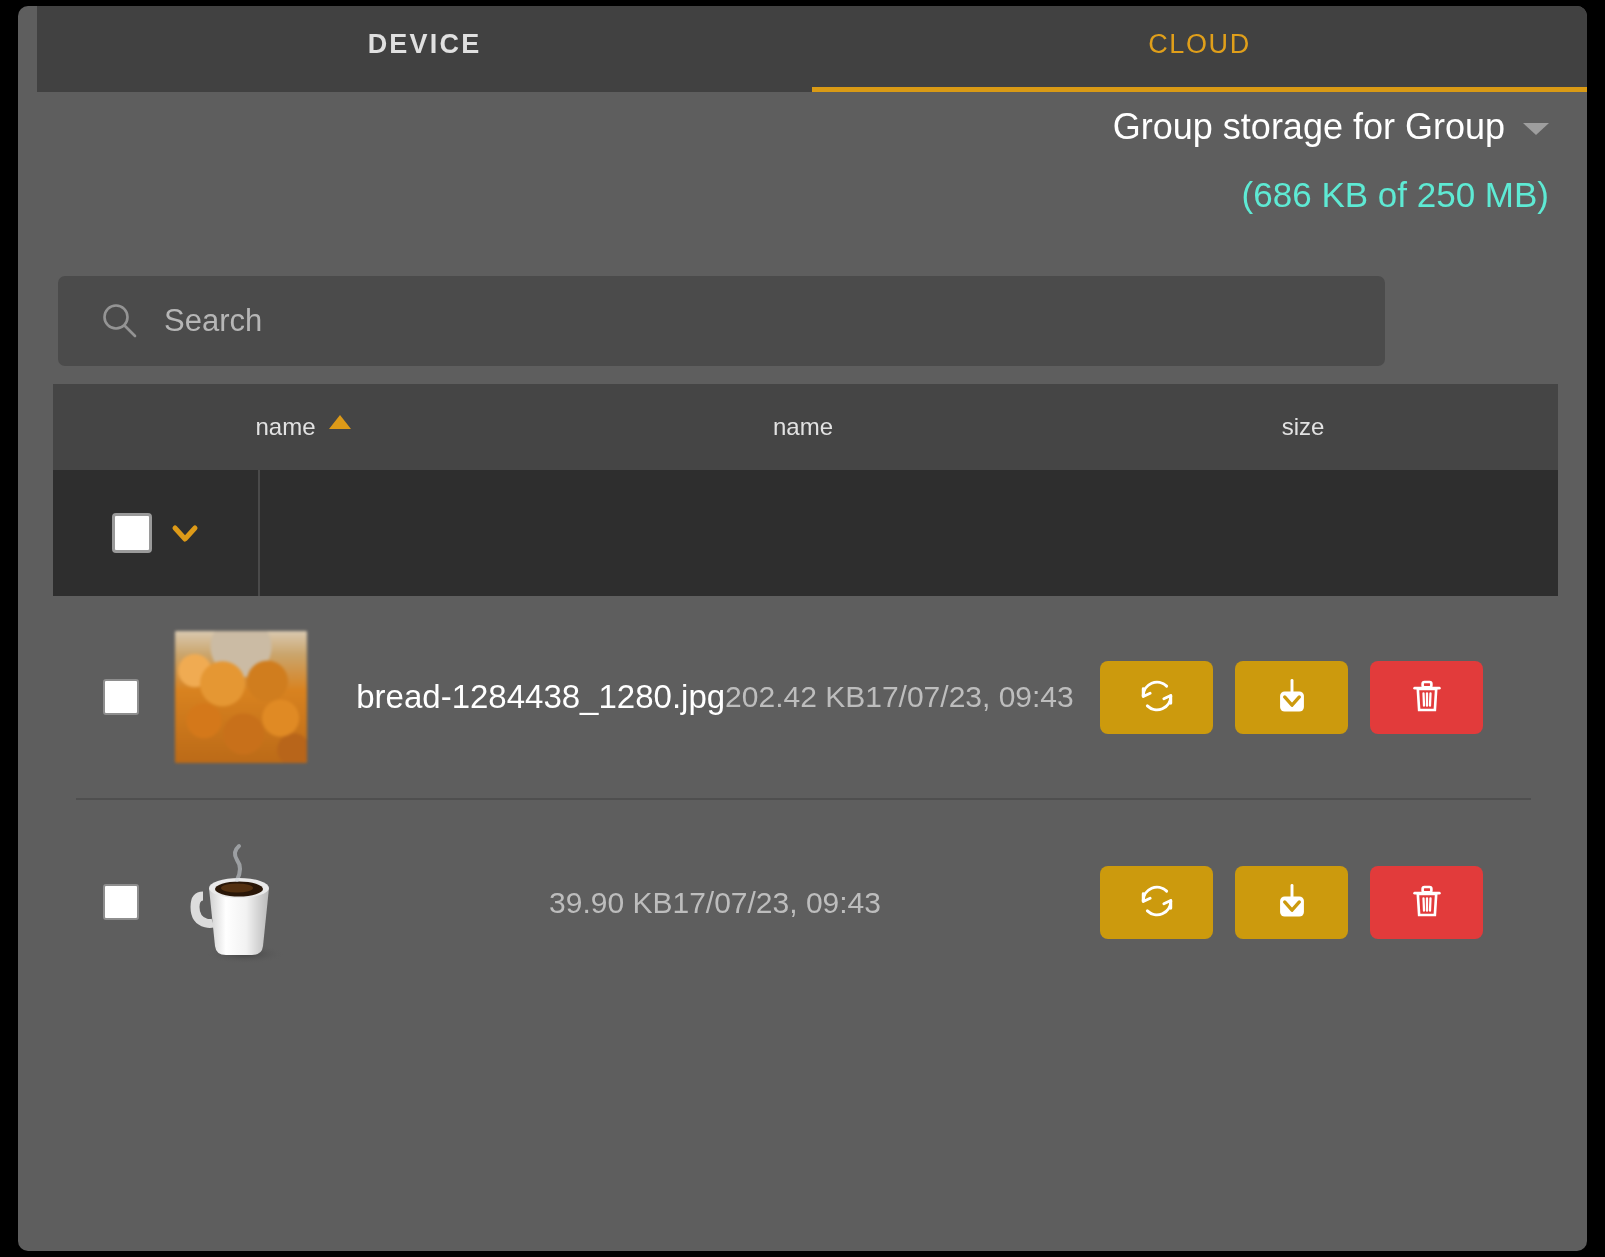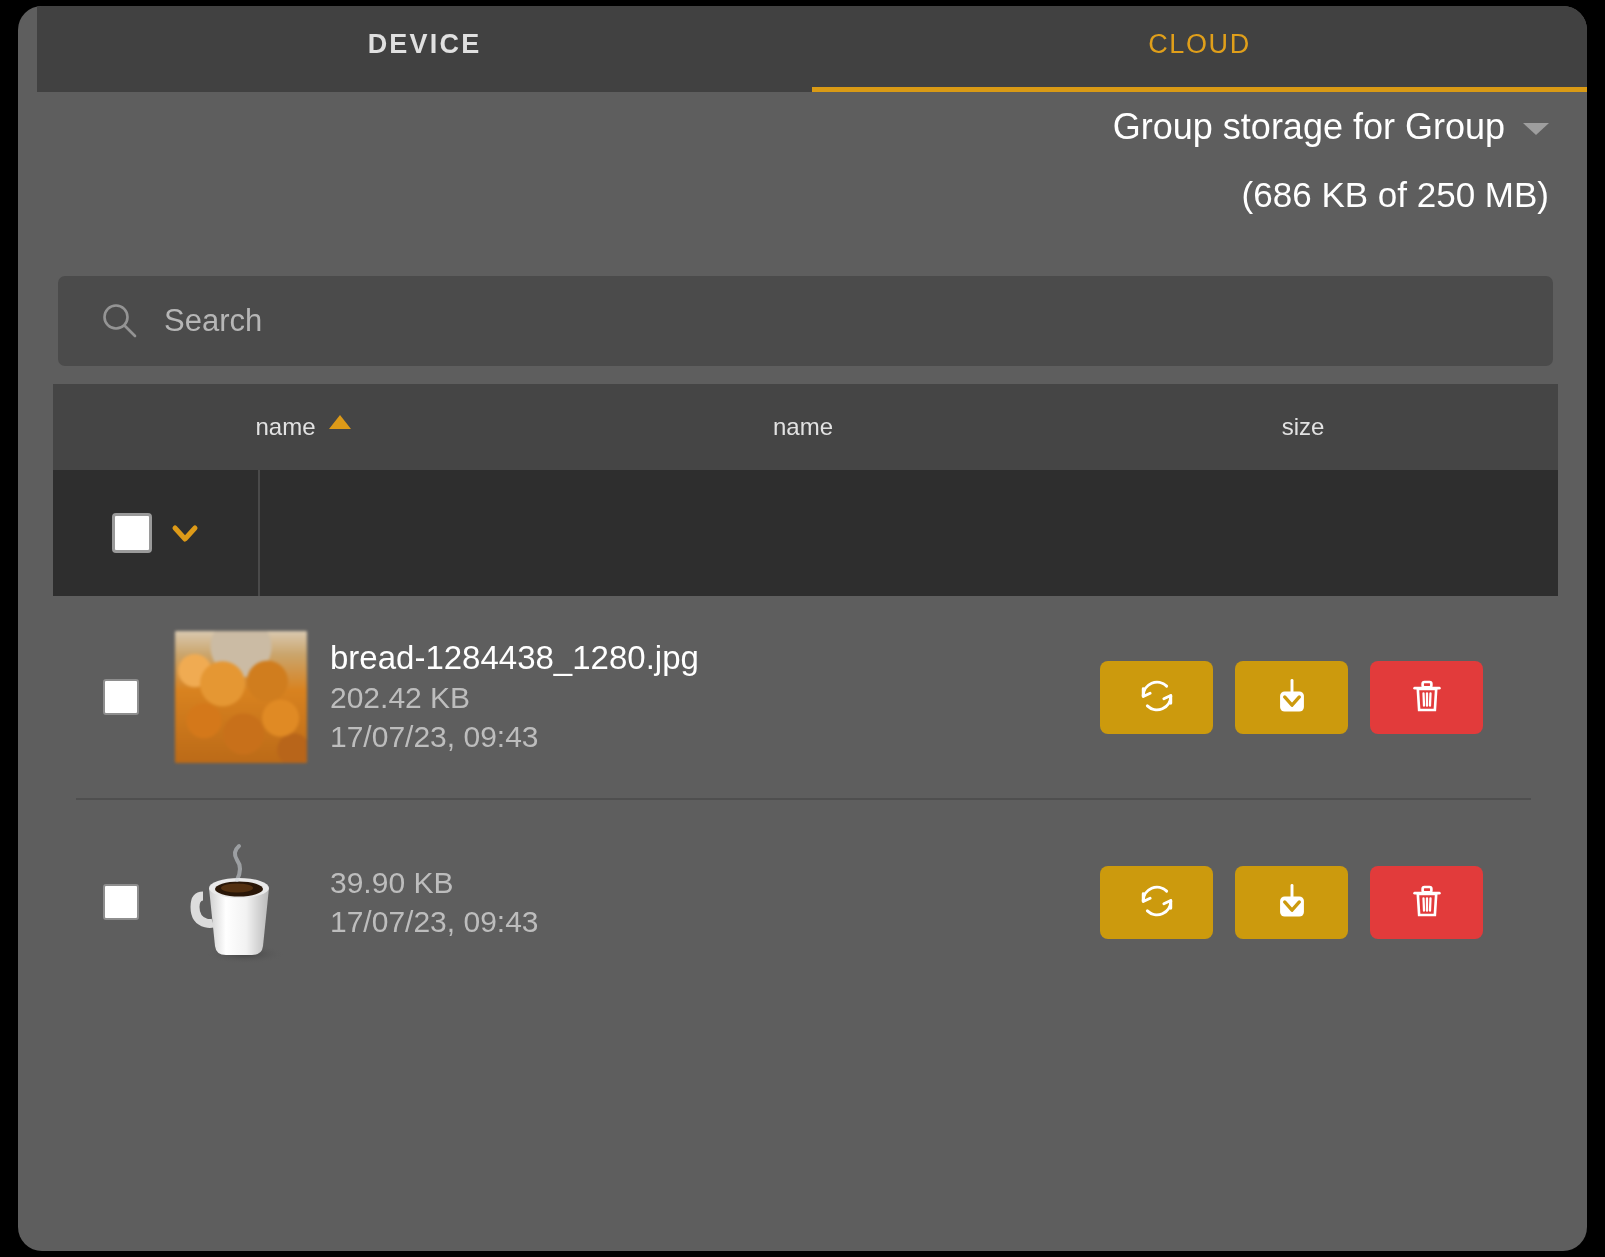--- a/index.html
+++ b/index.html
@@ -16,21 +16,21 @@
   }
 
   
   .window {
     position: absolute;
     left: 18px;
     top: 6px;
     width: 1569px;
     height: 1245px;
     background: #5e5e5e;
-    border-radius: 24px;
+    border-radius: 10px;
     overflow: hidden;
   }
 
   
   .tabbar {
     position: absolute;
     left: 19px;
     top: 0px;
     width: 1550px;
     height: 86px;
@@ -91,30 +91,30 @@
     width: 0;
     height: 0;
     border-left: 13px solid transparent;
     border-right: 13px solid transparent;
     border-top: 12px solid #9e9e9e;
     margin-top: 4px;
   }
   .storage-quota {
     margin-top: 27px;
     font-size: 35px;
-    color: #ffffff;
+    color: #5eead4;
     white-space: nowrap;
   }
 
   
   .search-box {
     position: absolute;
     left: 40px;
     top: 270px;
-    width: 1495px;
+    width: 1327px;
     height: 90px;
     background: #4b4b4b;
     border-radius: 7px;
     display: flex;
     align-items: center;
     box-sizing: border-box;
     padding-left: 42px;
   }
   .search-icon {
     width: 40px;
@@ -250,21 +250,20 @@
     width: 132px;
     height: 132px;
     border-radius: 1px;
     overflow: hidden;
     position: relative;
   }
   .file-meta {
     flex: 1 1 auto;
     padding-left: 14px;
     display: flex;
-    flex-direction: column;
     justify-content: center;
   }
   .file-name {
     color: #ffffff;
     font-size: 33px;
     line-height: 1.22;
   }
   .file-size, .file-date {
     color: #bdbdbd;
     font-size: 30px;

